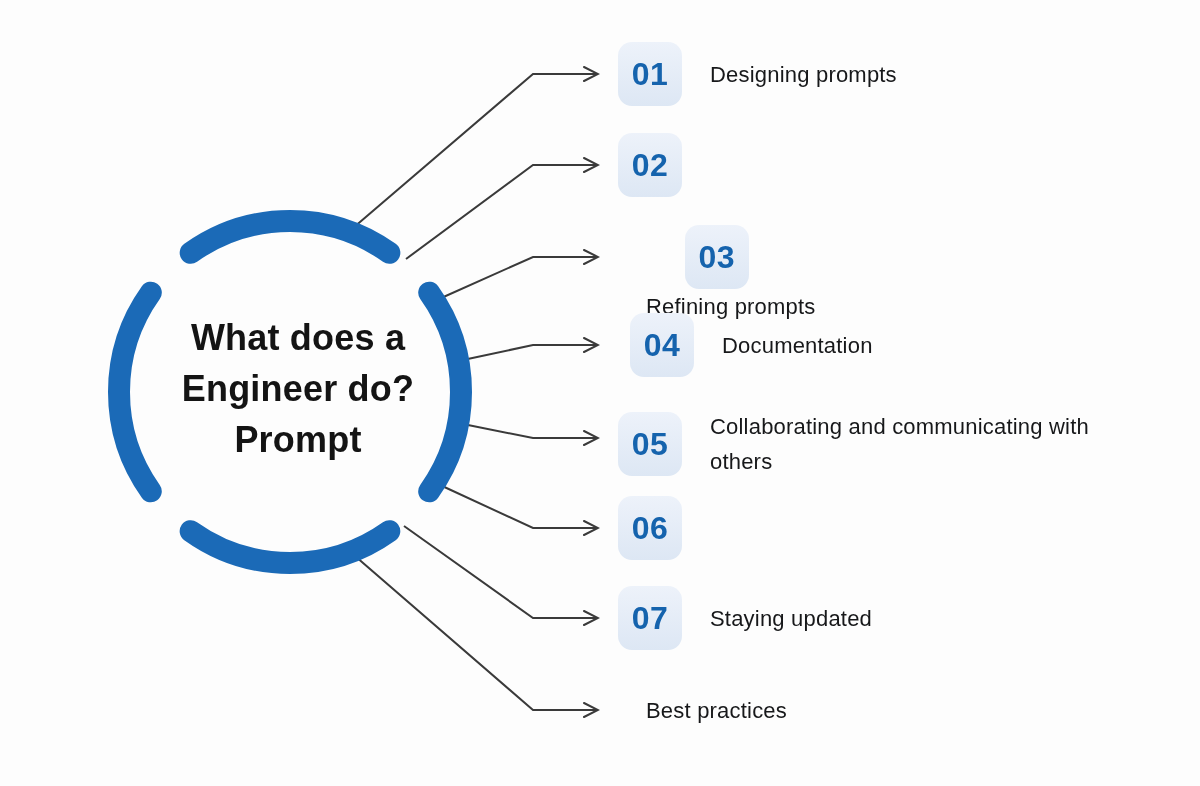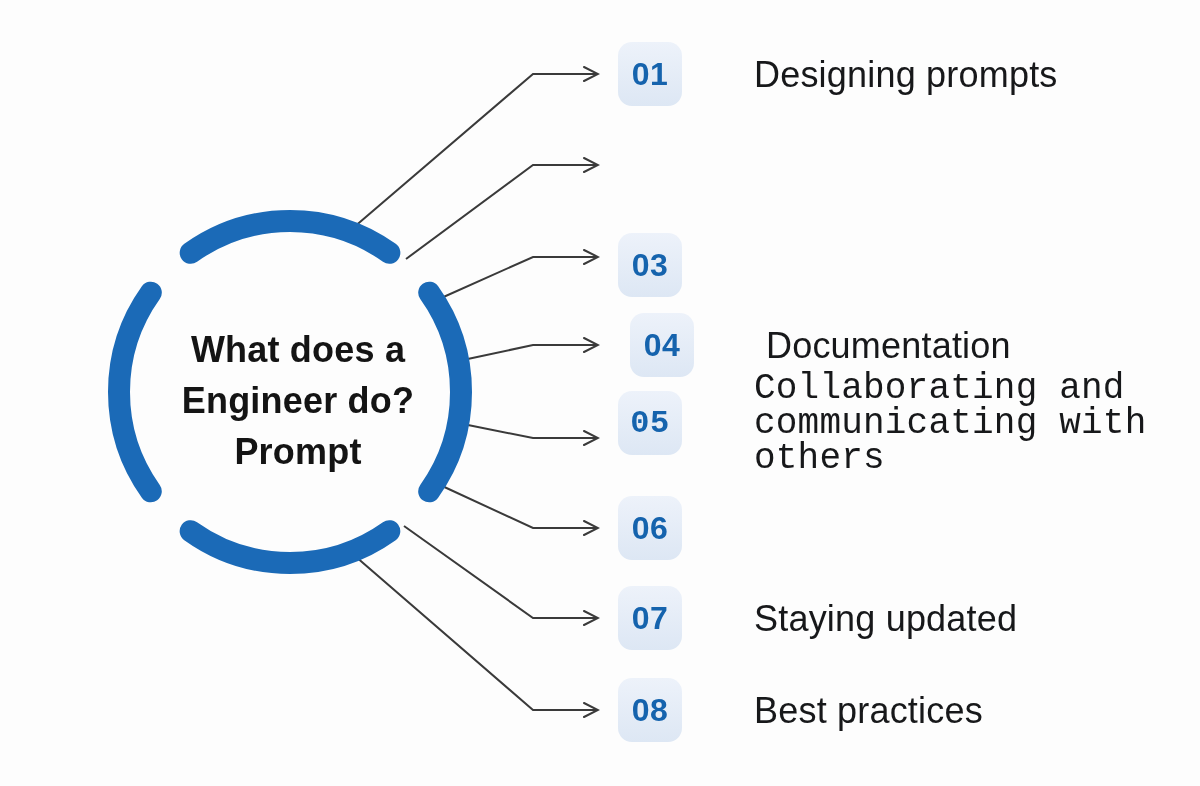--- a/index.html
+++ b/index.html
@@ -20,58 +20,56 @@
   }
   .center-title {
     position: absolute;
     left: 110px; top: 312px; width: 376px;
     text-align: center;
     font-weight: bold;
     font-size: 36px;
     line-height: 51px;
     color: #141414;
     letter-spacing: 0.2px;
-    margin-top: 12px;
   }
   .center-title span { display: block; }
   .task-row {
     position: absolute;
     left: 618px;
     height: 64px;
     display: flex;
     align-items: center;
-    gap: 44px;
   }
   .num-badge {
     width: 64px; height: 64px;
     flex: 0 0 64px;
     border-radius: 14px;
     background: linear-gradient(180deg, #edf2fa 0%, #dde7f4 100%);
     display: flex;
     align-items: center;
     justify-content: center;
     font-weight: bold;
     font-size: 32px;
     color: #1563ad;
     letter-spacing: 0.5px;
   }
   .task-label {
     margin-left: 28px;
     max-width: 395px;
-    font-size: 36px;
+    font-size: 22px;
     line-height: 35px;
     color: #17181a;
     letter-spacing: 0.2px;
   }
   
   .row-0 { top: 42px; }
   .row-1 { top: 133px; }
-  .row-2 { top: 233px; flex-direction: column; }
+  .row-2 { top: 225px; flex-direction: column; }
   .row-3 { top: 313px; margin-left: 12px; }
-  .row-4 { top: 391px; font-family: Liberation Mono, monospace; }
+  .row-4 { top: 412px; }
   .row-5 { top: 496px; flex-direction: column; }
   .row-6 { top: 586px; }
   .row-7 { top: 678px; }
 </style>
 </head>
 <body>
 
 <div class="canvas">
 
   <svg class="diagram-svg" width="1200" height="786" viewBox="0 0 1200 786">
@@ -99,37 +97,38 @@
     <span>What does a</span>
     <span>Engineer do?</span>
     <span>Prompt</span>
   </div>
 
   <div class="task-row row-0">
     <span class="num-badge">01</span>
     <span class="task-label">Designing prompts</span>
   </div>
   <div class="task-row row-1">
+    <span class="num-badge">02</span>
   </div>
   <div class="task-row row-2">
     <span class="num-badge">03</span>
+    <span class="task-label">Refining prompts</span>
   </div>
   <div class="task-row row-3">
     <span class="num-badge">04</span>
     <span class="task-label">Documentation</span>
   </div>
   <div class="task-row row-4">
     <span class="num-badge">05</span>
     <span class="task-label">Collaborating and communicating with others</span>
   </div>
   <div class="task-row row-5">
     <span class="num-badge">06</span>
   </div>
   <div class="task-row row-6">
     <span class="num-badge">07</span>
     <span class="task-label">Staying updated</span>
   </div>
   <div class="task-row row-7">
-    <span class="num-badge">08</span>
     <span class="task-label">Best practices</span>
   </div>
 
 </div>
 
 </body></html>

